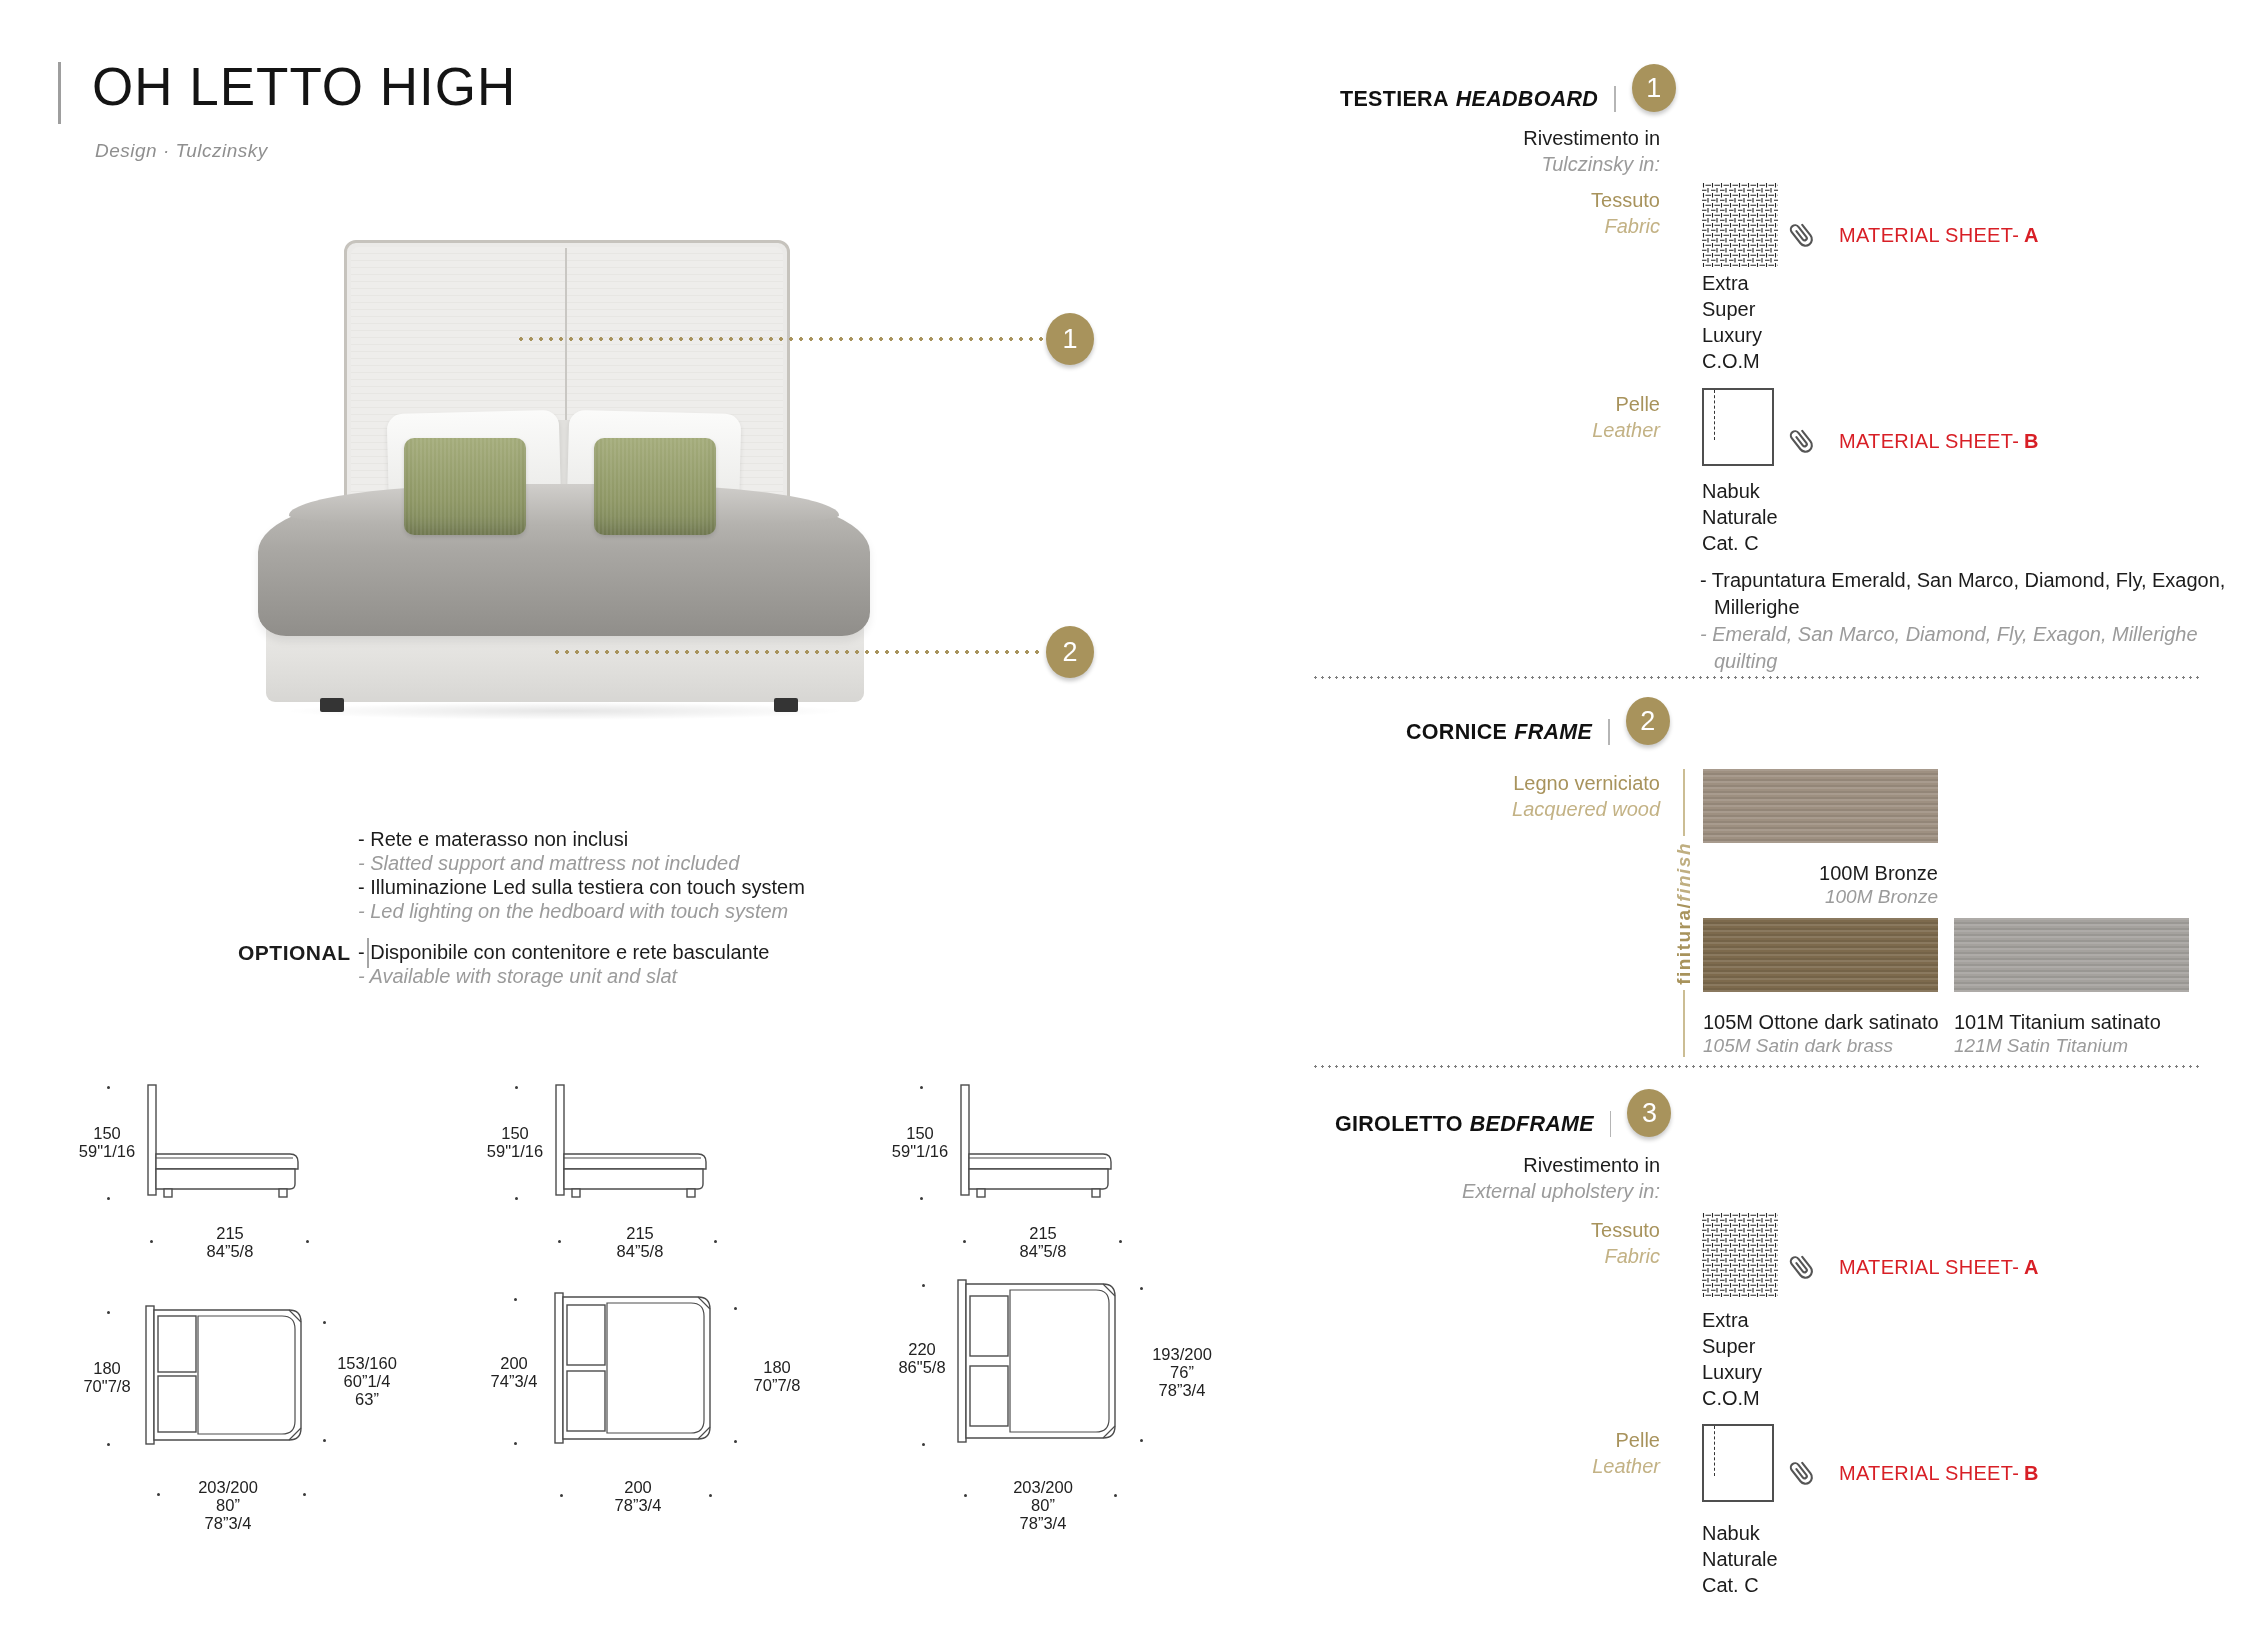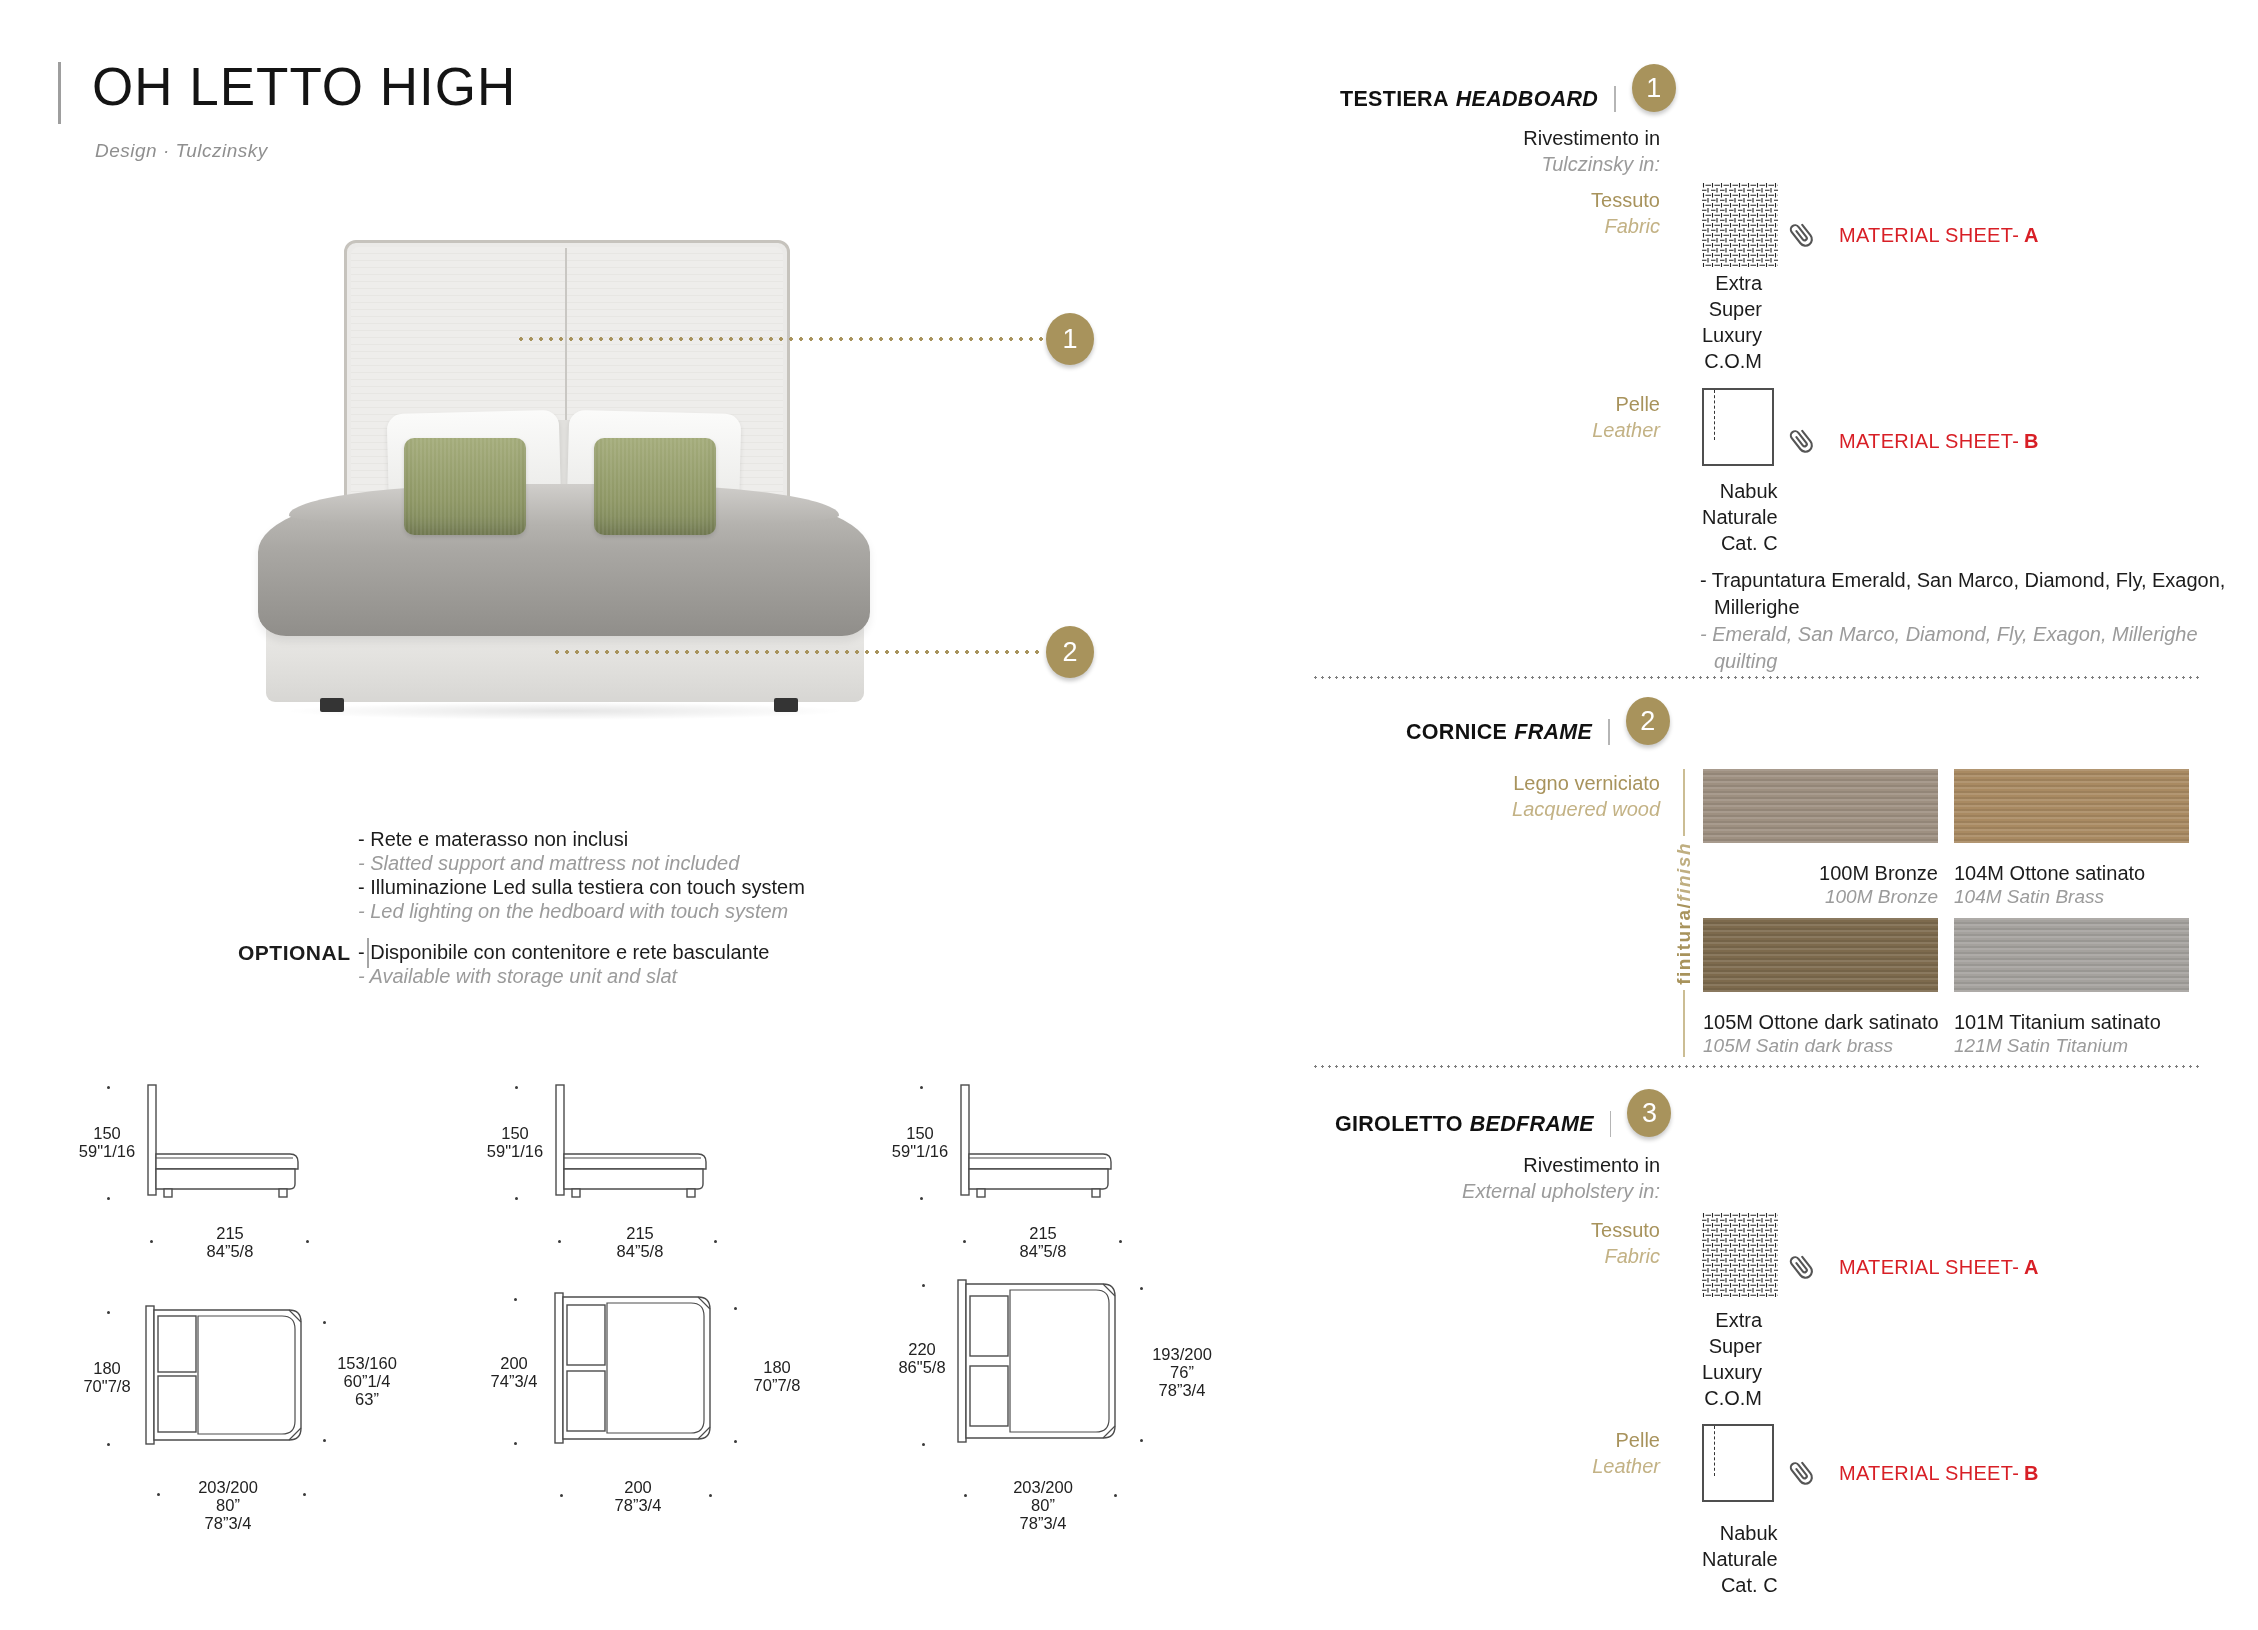--- a/index.html
+++ b/index.html
@@ -62,21 +62,21 @@
   .sk2{stroke:#4c4c4c;stroke-width:1.2;fill:none;}
   
   .sec-header{position:absolute;display:flex;align-items:flex-end;gap:13px;}
   .sec-title{display:flex;gap:7px;font-size:21.5px;font-weight:bold;color:#111;letter-spacing:.3px;}
   .sec-title .en{font-style:italic;}
   .hdr-sep{width:1.5px;height:26px;background:#b5b5b5;margin:0 3px;}
   .r-block{position:absolute;left:1340px;width:320px;text-align:right;font-size:20px;line-height:26px;}
   .r-block .en{color:#9b9b9b;font-style:italic;}
   .r-block.gold{color:#a8935c;}
   .r-block.gold .en{color:#c3b285;font-style:italic;}
-  .stack{position:absolute;font-size:20px;line-height:26px;white-space:pre-line;color:#1c1c1c;text-align:right;}
+  .stack{position:absolute;font-size:20px;line-height:26px;white-space:pre-line;color:#1c1c1c;}
   .msheet{position:absolute;display:flex;align-items:center;gap:19px;height:40px;cursor:pointer;}
   .msheet-text{color:#d81f26;font-size:20px;letter-spacing:.3px;white-space:nowrap;}
   .msheet-letter{font-weight:bold;margin-left:5px;}
   .clip-icon{display:inline-flex;transform:rotate(-38deg);}
   .leather-icon{position:absolute;width:72px;height:78px;border:2.5px solid #4f4f4f;background:#fff;box-sizing:border-box;}
   .leather-icon::before{content:"";position:absolute;left:10px;top:0;height:68%;border-left:1.5px dashed #333;}
   .quilt-wrap{position:absolute;left:1700px;top:567px;width:545px;}
   .quilt{font-size:20px;line-height:27px;padding-left:14px;text-indent:-14px;}
   .quilt.en{color:#9b9b9b;font-style:italic;}
   .sep-dotted{position:absolute;left:1312px;width:888px;height:3px;background-repeat:repeat-x;
@@ -325,25 +325,20 @@
   <div class="fin-col">
     <div class="fin-line"></div>
     <div class="fin-text"><span>finitura/</span><span class="en">finish</span></div>
     <div class="fin-line"></div>
   </div>
 
   <div class="swatch-cell" style="left:1703px;top:769px;text-align:right;">
     <div class="swatch" style="background: rgb(158, 144, 129);"></div>
     <div class="swatch-name">100M Bronze</div>
     <div class="swatch-name-en">100M Bronze</div>
-  </div>
-  <div class="swatch-cell" style="left:1954px;top:769px;">
-    <div class="swatch" style="background: rgb(169, 138, 98);"></div>
-    <div class="swatch-name">104M Ottone satinato</div>
-    <div class="swatch-name-en">104M Satin Brass</div>
   </div>
   <div class="swatch-cell" style="left:1703px;top:918px;">
     <div class="swatch" style="background: rgb(125, 106, 77);"></div>
     <div class="swatch-name">105M Ottone dark satinato</div>
     <div class="swatch-name-en">105M Satin dark brass</div>
   </div>
   <div class="swatch-cell" style="left:1954px;top:918px;">
     <div class="swatch" style="background: rgb(165, 162, 158);"></div>
     <div class="swatch-name">101M Titanium satinato</div>
     <div class="swatch-name-en">121M Satin Titanium</div>

